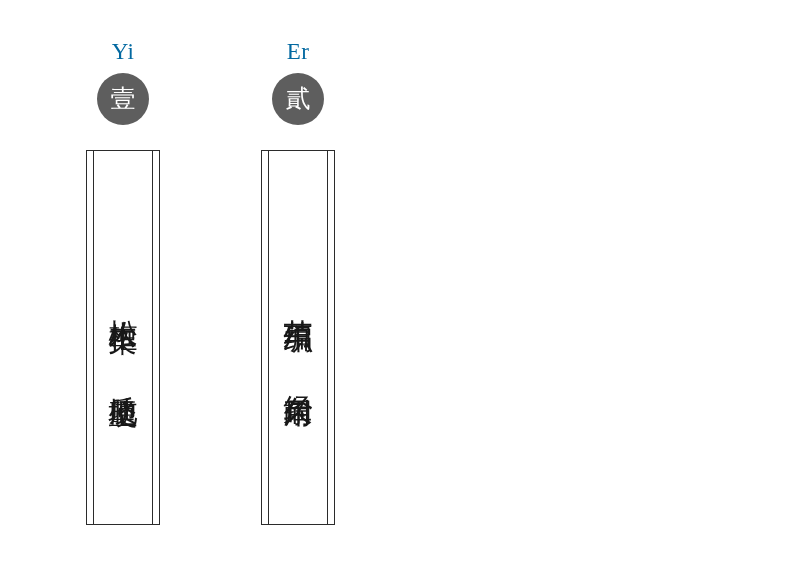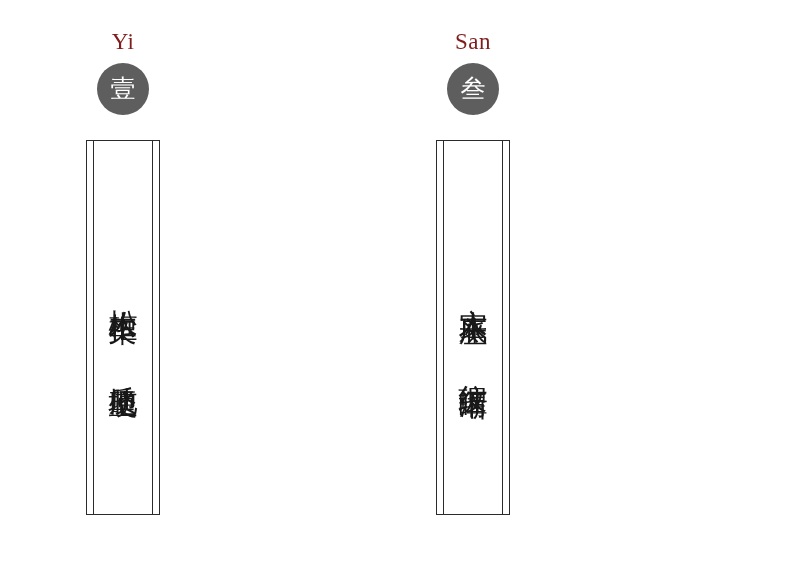--- a/index.html
+++ b/index.html
@@ -25,25 +25,25 @@
     position: absolute;
     top: 0;
     width: 176px;
     height: 563px;
     display: flex;
     flex-direction: column;
     align-items: center;
   }
 
   .col-label {
-    margin-top: 30px;
+    margin-top: 40px;
     font-family: "Liberation Serif", "DejaVu Serif", serif;
     font-size: 23px;
     line-height: 1;
-    color: #7f1d1d;
+    color: #0369a1;
     letter-spacing: 0.5px;
     white-space: nowrap;
   }
 
   .badge {
     margin-top: 10px;
     width: 52px;
     height: 52px;
     border-radius: 50%;
     background: #5e5e5e;
@@ -113,27 +113,27 @@
     <div class="badge">
       <span class="badge-glyph">壹</span>
     </div>
     <div class="scroll">
       <span class="rule rule-left"></span>
       <span class="rule rule-right"></span>
       <div class="scroll-text">松木框架  质地坚硬</div>
     </div>
   </div>
 
-
-  <div class="column" style="left:385px">
-    <div class="col-label">San</div>
+  <div class="column" style="left:210px">
+    <div class="col-label">Er</div>
     <div class="badge">
-      <span class="badge-glyph">叁</span>
+      <span class="badge-glyph">貳</span>
     </div>
     <div class="scroll">
       <span class="rule rule-left"></span>
       <span class="rule rule-right"></span>
-      <div class="scroll-text">实木底座  纹理清晰</div>
+      <div class="scroll-text">芦苇编织  经久耐用</div>
     </div>
   </div>
+
 
 
 </div>
 
 </body></html>

